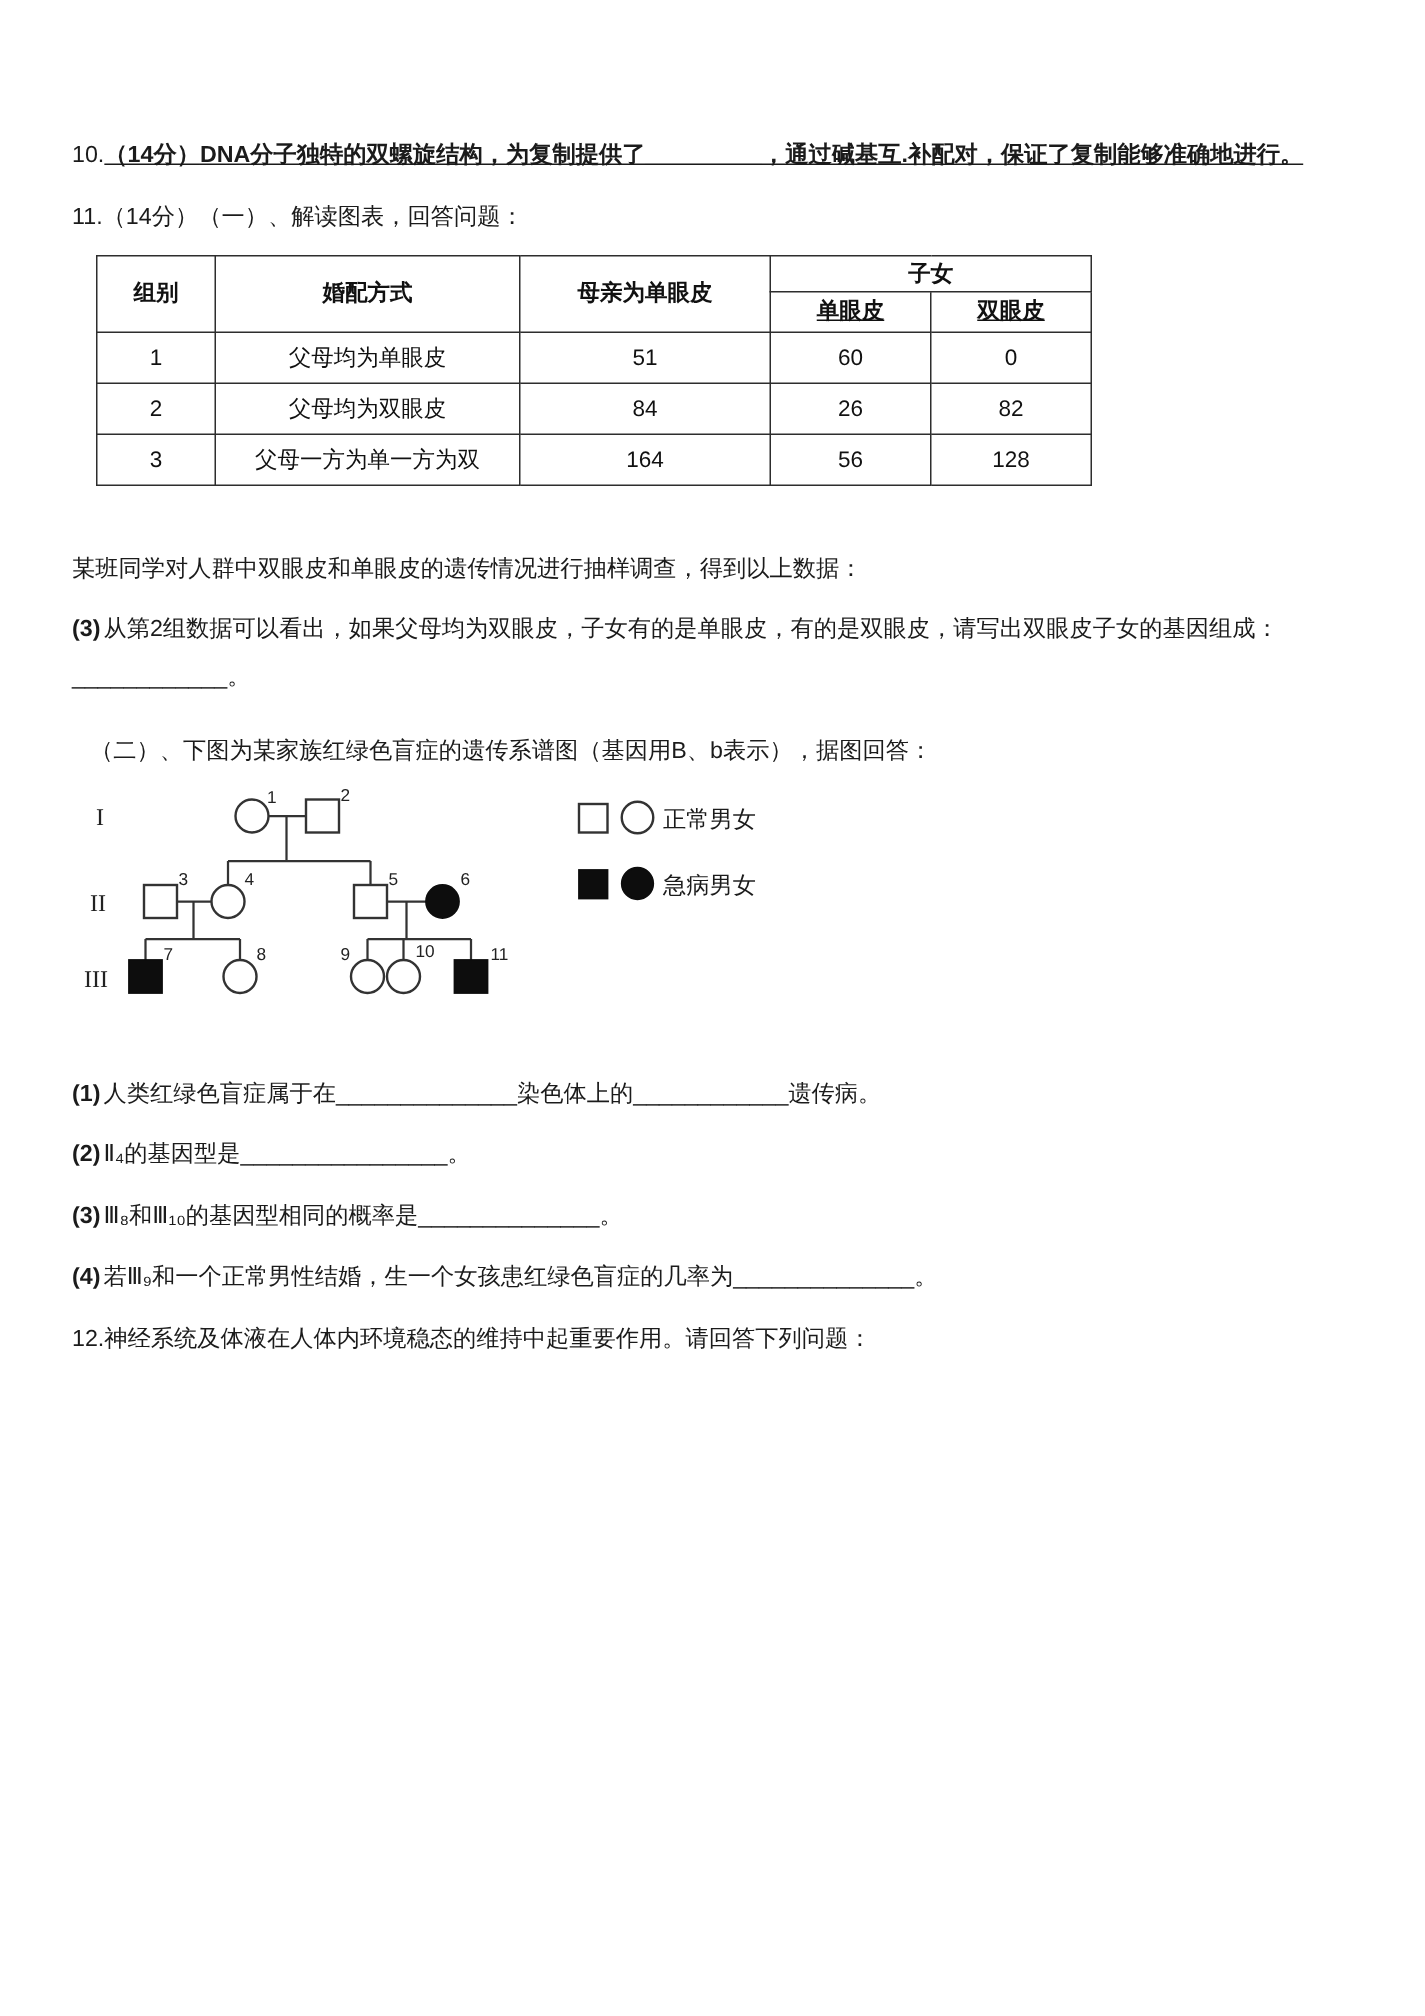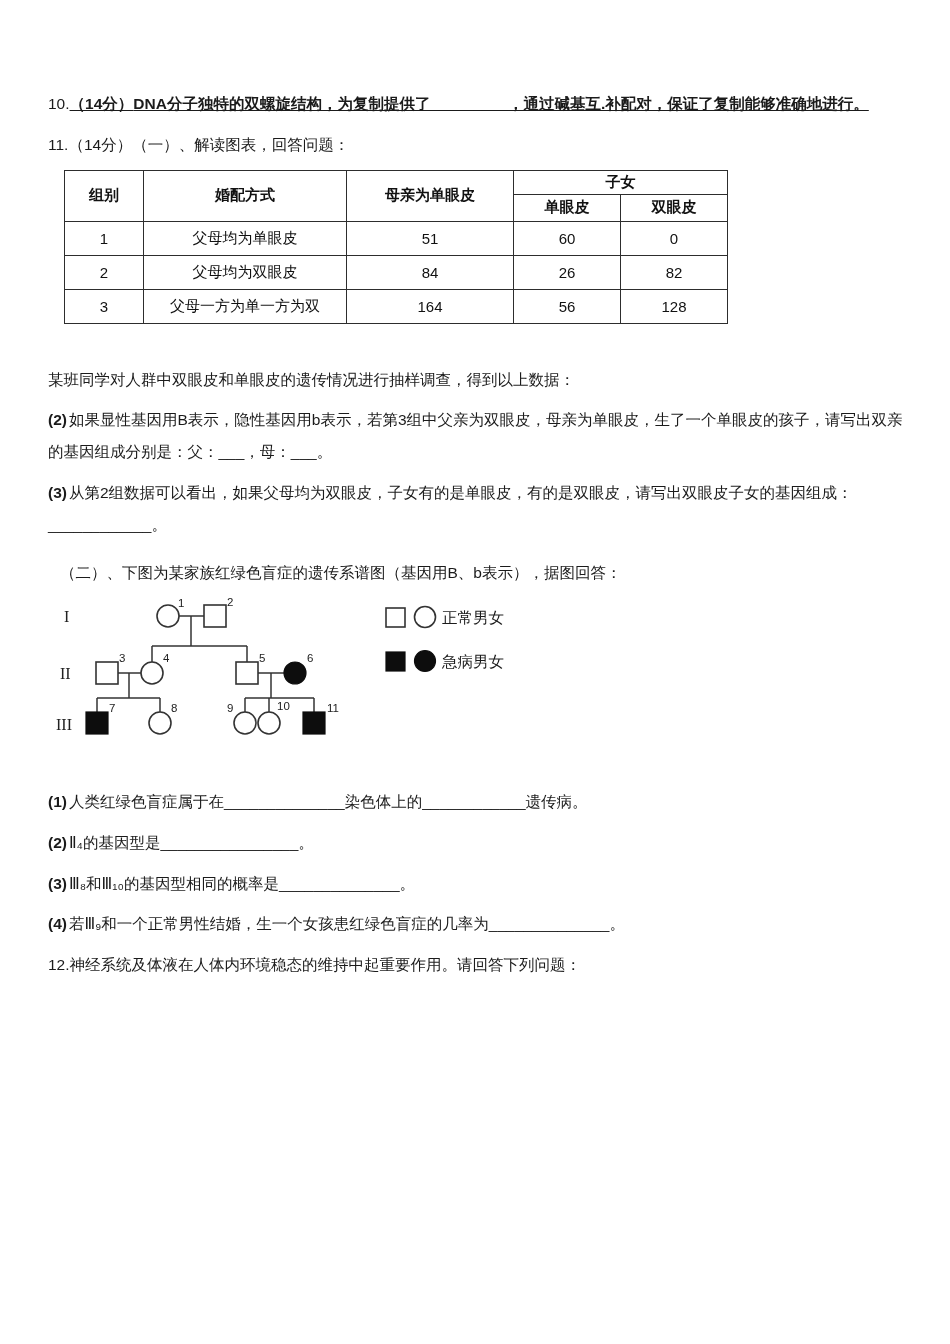--- a/index.html
+++ b/index.html
@@ -16,21 +16,21 @@
   
   table.survey{border-collapse:collapse;margin:6px 0 10px 16px;}
   table.survey td,table.survey th{
     border:1.6px solid #2d2d2d;text-align:center;vertical-align:middle;
     padding:2px 6px;font-size:15px;font-weight:bold;color:#111;
   }
   table.survey td.data{font-weight:normal;}
   .col-group{width:66px;height:26px;}
   .col-match{width:190px;}
   .col-count{width:154px;}
-  .col-sub{width:94px;height:22px;}
+  .col-sub{width:94px;height:22px;text-decoration:underline;}
   tr.data-row td{height:29px;}
   .watermark{height:26px;margin:0 0 4px 570px;opacity:.35;font-size:9px;color:#999;}
   
   .pedigree-wrap{margin:4px 0 18px 8px;}
   .pedigree-wrap svg{display:block;}
   .ped-line{stroke:#333;stroke-width:1.5;fill:none;}
   .ped-open{fill:#ffffff;stroke:#333;stroke-width:1.6;}
   .ped-filled{fill:#0d0d0d;stroke:#0d0d0d;stroke-width:1.2;}
   .ped-num{font-size:11.5px;fill:#222;font-family:"Liberation Sans","DejaVu Sans",sans-serif;}
   .ped-gen{font-size:16px;fill:#222;font-family:"Liberation Serif","DejaVu Serif",serif;}
@@ -83,23 +83,20 @@
         <td class="data">164</td>
         <td class="data">56</td>
         <td class="data">128</td>
       </tr>
     </tbody>
   </table>
 
   <div class="watermark"></div>
 
   <p>某班同学对人群中双眼皮和单眼皮的遗传情况进行抽样调查，得到以上数据：</p>
-  <p>
-    <span class="marker">(2)</span><span>如果显性基因用B表示，隐性基因用b表示，若第3组中父亲为双眼皮，母亲为单眼皮，生了一个单眼皮的孩子，请写出双亲的基因组成分别是：父：___，母：___。</span>
-  </p>
   <p>
     <span class="marker">(3)</span><span>从第2组数据可以看出，如果父母均为双眼皮，子女有的是单眼皮，有的是双眼皮，请写出双眼皮子女的基因组成：____________。</span>
   </p>
 
   <div class="spacer-sm"></div>
 
   <p style="margin-left:12px;">（二）、下图为某家族红绿色盲症的遗传系谱图（基因用B、b表示），据图回答：</p>
 
   <div class="pedigree-wrap">
     <svg width="540" height="156" viewBox="0 0 540 156">

